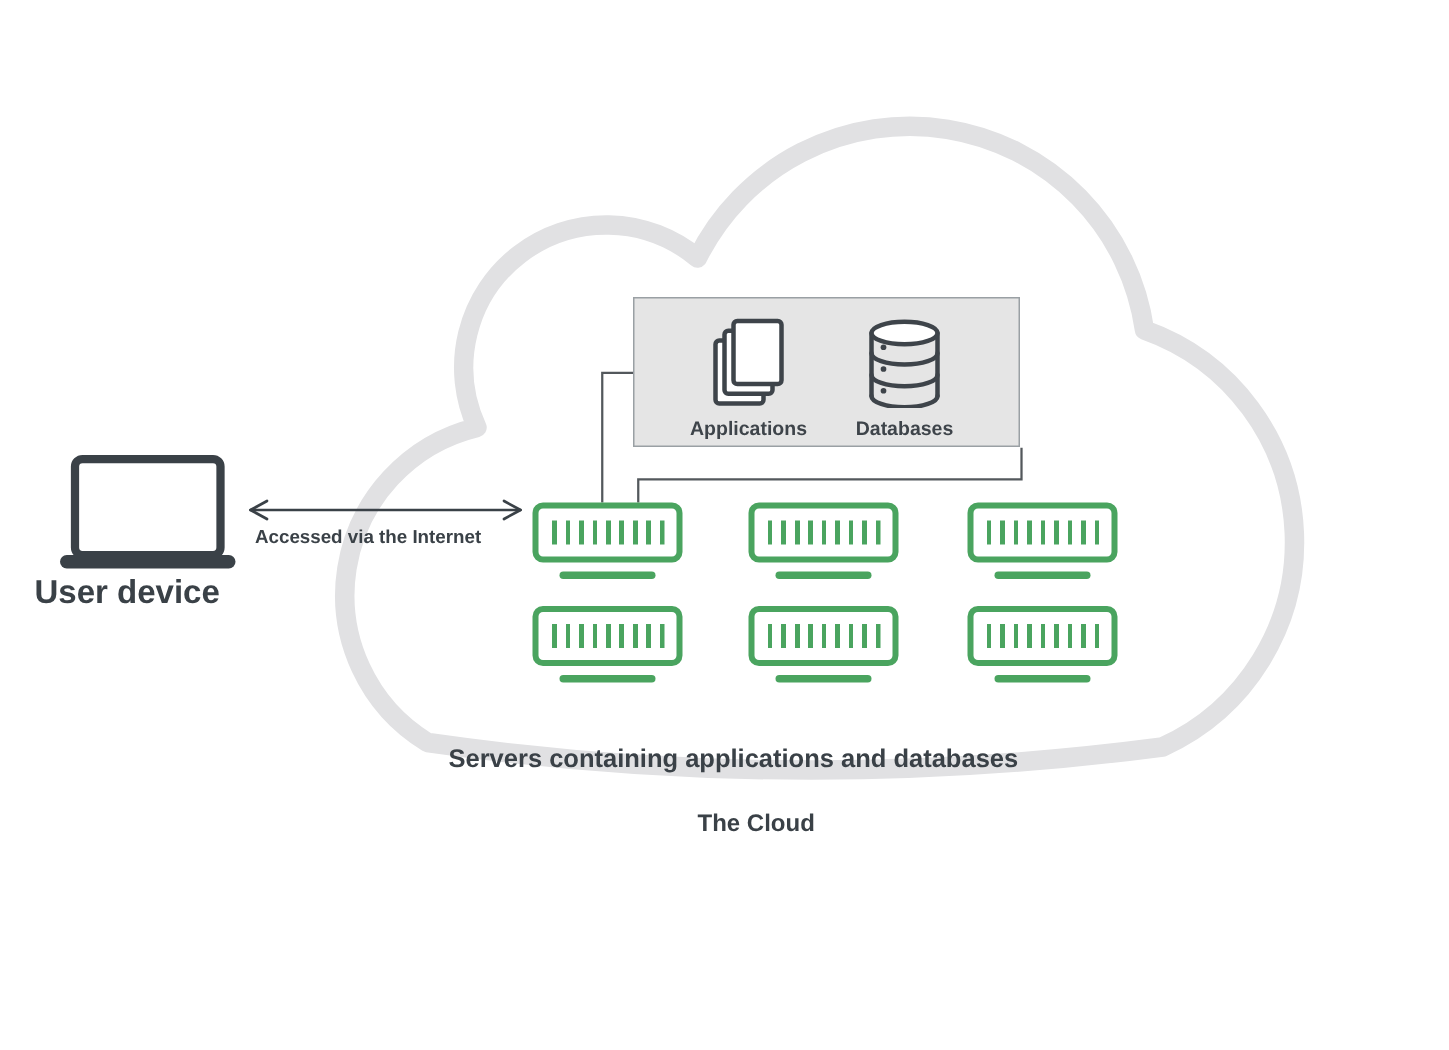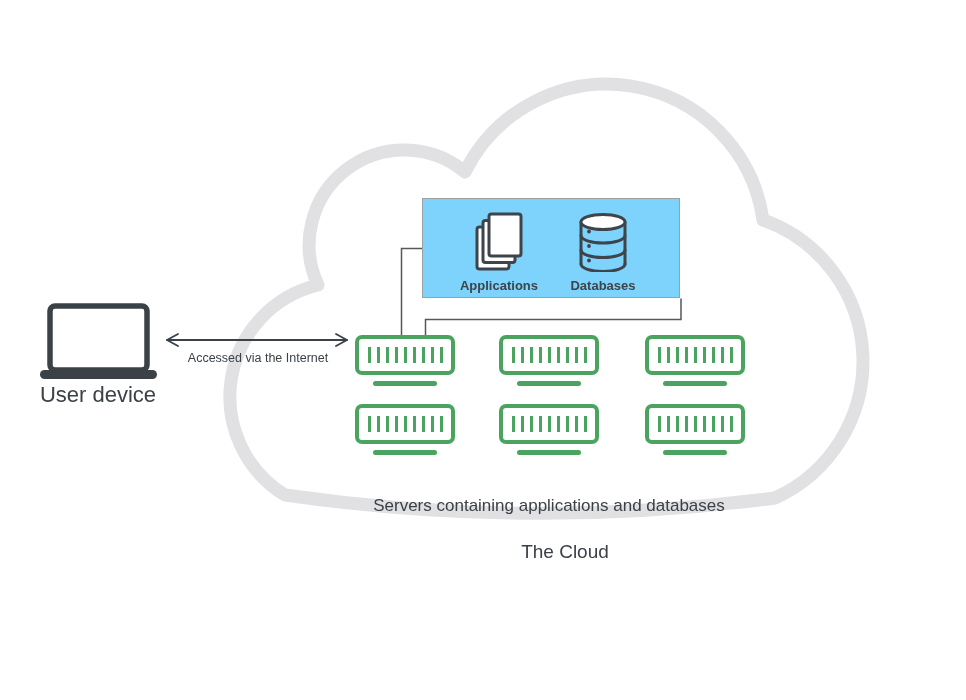--- a/index.html
+++ b/index.html
@@ -20,32 +20,32 @@
   }
   .layer{position:absolute;left:0;top:0;}
   .cloud-path{fill:none;stroke:var(--cloud-outline);stroke-width:13;stroke-linejoin:round;stroke-linecap:round;}
   .connector{fill:none;stroke:var(--connector);stroke-width:1.5;}
   .arrow-line{fill:none;stroke:var(--dark-text);stroke-width:1.8;stroke-linecap:round;stroke-linejoin:round;}
   .laptop-screen{fill:#fff;stroke:var(--dark-text);stroke-width:5.5;}
   .laptop-base{fill:var(--dark-text);}
   .caption{
     position:absolute;
     color:var(--dark-text);
-    font-weight:400;
-    text-align:center;
+    font-weight:700;
+    text-align:left;
   }
   .user-device-label{left:23px;top:382px;width:150px;font-size:22px;}
   .arrow-label{left:170px;top:351px;width:176px;font-size:12.5px;}
   .servers-caption{left:299px;top:496px;width:500px;font-size:17px;}
-  .cloud-label{left:465px;top:541px;width:200px;font-size:19px;}
+  .cloud-label{left:465px;top:541px;width:200px;font-size:16px;}
 
   .legend-box{
     position:absolute;left:422px;top:198px;width:258px;height:100px;
     border:1.5px solid var(--box-border);
-    background:#7dd3fc;
+    background:#e5e5e5;
     box-sizing:border-box;
     display:flex;justify-content:center;gap:12px;
     padding-top:13px;
   }
   .legend-item{width:92px;display:flex;flex-direction:column;align-items:center;}
   .legend-label{margin-top:6px;font-size:13px;font-weight:700;color:var(--icon-dark);}
   .page{fill:#fff;stroke:var(--icon-dark);stroke-width:3;}
   .db-stroke{fill:none;stroke:var(--icon-dark);stroke-width:3;stroke-linecap:round;}
   .db-top{fill:#fff;stroke:var(--icon-dark);stroke-width:3;}
   .db-dot{fill:var(--icon-dark);}

